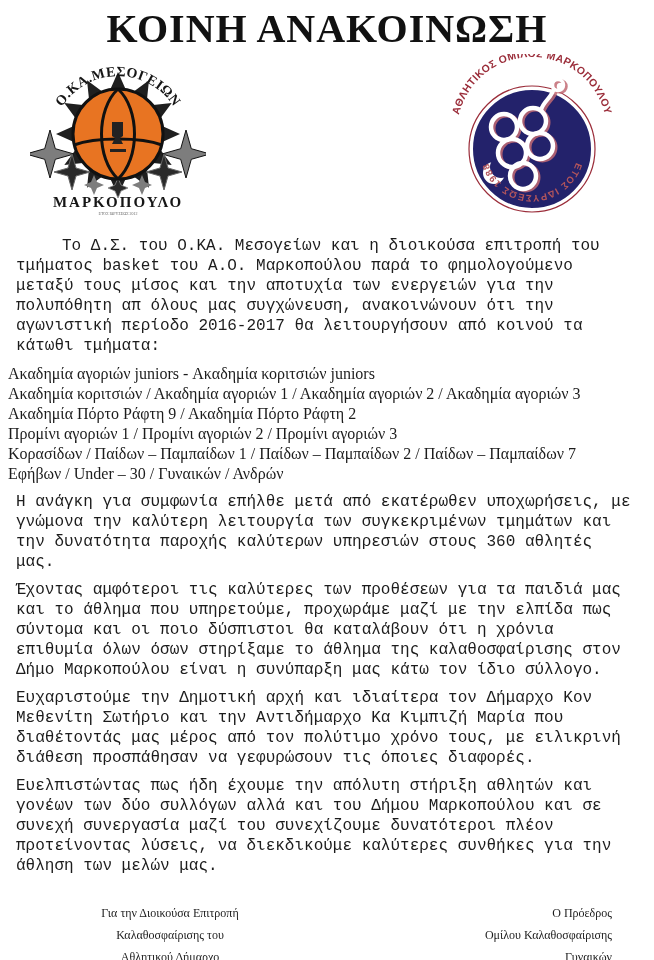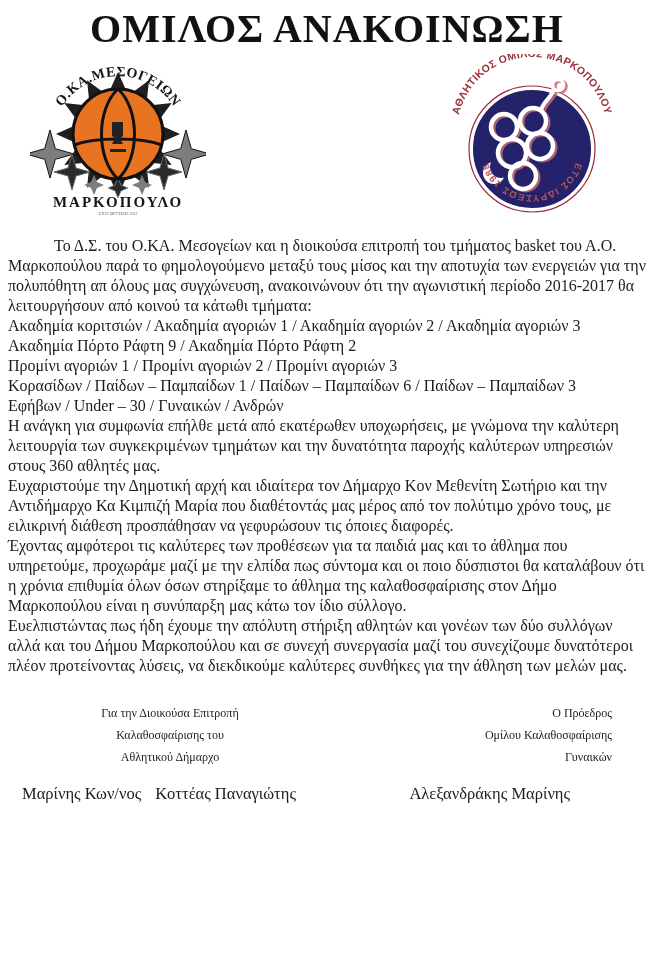--- a/index.html
+++ b/index.html
@@ -10,42 +10,42 @@
   .title {
     text-align:center; font-size:40px; font-weight:bold;
     line-height:46px; margin-top:6px; letter-spacing:1px; color:#111;
   }
   .logos {
     display:flex; justify-content:space-between;
     padding:2px 34px 0 30px; height:172px; align-items:flex-start;
   }
   .logo-box { width:176px; height:170px; }
   .body-text { margin-top:10px; padding:0 8px; font-size:16px; line-height:20px; }
-  p.para { margin:0; }
+  p.para { margin:8px;font-family:Liberation Mono, monospace; }
   .indent-first { text-indent:46px; }
   .gap { margin-top:20px; }
   .gap-sm { margin-top:14px; }
   .dept-list div { margin:0; }
   .sig-row {
     display:flex; justify-content:space-between; margin-top:26px;
     font-size:12px; line-height:22px;
   }
   .sig-left { width:280px; margin-left:30px; text-align:center; }
   .sig-right { width:270px; margin-right:42px; text-align:right; }
   .names-row {
     display:flex; justify-content:space-between; margin-top:16px;
     padding:0 22px; font-size:16.5px;
   }
   .names-left span { margin-right:14px; }
   .names-right { margin-right:62px; }
 </style>
 </head>
 <body>
 
-<div class="title">ΟΜΙΛΟΣ ΑΝΑΚΟΙΝΩΣΗ</div>
+<div class="title">ΚΟΙΝΗ ΑΝΑΚΟΙΝΩΣΗ</div>
 
 <div class="logos">
 
   <div class="logo-box">
     <svg width="176" height="170" viewBox="0 0 176 170">
 
       <polygon points="88,18 98.4,41.4 119,26.3 116.3,51.7 141.7,49 126.6,69.6 150,80 126.6,90.4 141.7,111 116.3,108.3 119,133.7 98.4,118.6 88,142 77.6,118.6 57,133.7 59.7,108.3 34.3,111 49.4,90.4 26,80 49.4,69.6 34.3,49 59.7,51.7 57,26.3 77.6,41.4" fill="#1f1f1f"></polygon>
 
       <polygon points="20,76 25.3,94.7 44,100 25.3,105.3 20,124 14.7,105.3 -4,100 14.7,94.7" fill="#7d7d7d" stroke="#111" stroke-width="1"></polygon>
       <polygon points="156,76 161.3,94.7 180,100 161.3,105.3 156,124 150.7,105.3 132,100 150.7,94.7" fill="#7d7d7d" stroke="#111" stroke-width="1"></polygon>
@@ -111,30 +111,31 @@
         <textPath href="#aoBottomArc" startOffset="50%" text-anchor="middle">ΕΤΟΣ ΙΔΡΥΣΕΩΣ 1988</textPath>
       </text>
     </svg>
   </div>
 </div>
 
 <div class="body-text">
   <p class="para indent-first">Το Δ.Σ. του Ο.ΚΑ. Μεσογείων και η διοικούσα επιτροπή του τμήματος basket του Α.Ο. Μαρκοπούλου παρά το φημολογούμενο μεταξύ τους μίσος και την αποτυχία των ενεργειών για την πολυπόθητη απ όλους μας συγχώνευση, ανακοινώνουν ότι την αγωνιστική περίοδο 2016-2017 θα λειτουργήσουν από κοινού τα κάτωθι τμήματα:</p>
 
   <div class="dept-list">
+    <div>Ακαδημία αγοριών juniors - Ακαδημία κοριτσιών juniors</div>
     <div>Ακαδημία κοριτσιών / Ακαδημία αγοριών 1 / Ακαδημία αγοριών 2 / Ακαδημία αγοριών 3</div>
     <div>Ακαδημία Πόρτο Ράφτη 9 /  Ακαδημία Πόρτο Ράφτη 2</div>
     <div>Προμίνι αγοριών 1 / Προμίνι αγοριών 2 / Προμίνι αγοριών 3</div>
-    <div>Κορασίδων / Παίδων – Παμπαίδων 1 / Παίδων – Παμπαίδων 6 / Παίδων – Παμπαίδων 3</div>
+    <div>Κορασίδων / Παίδων – Παμπαίδων 1 / Παίδων – Παμπαίδων 2 / Παίδων – Παμπαίδων 7</div>
     <div>Εφήβων /  Under – 30 / Γυναικών / Ανδρών</div>
   </div>
 
   <p class="para gap">Η ανάγκη για συμφωνία επήλθε μετά από εκατέρωθεν υποχωρήσεις, με γνώμονα την καλύτερη λειτουργία των συγκεκριμένων τμημάτων και την δυνατότητα παροχής καλύτερων υπηρεσιών στους 360 αθλητές μας.</p>
+  <p class="para gap-sm">Έχοντας αμφότεροι τις καλύτερες των προθέσεων για τα παιδιά μας και το άθλημα που υπηρετούμε, προχωράμε μαζί με την ελπίδα πως σύντομα και οι ποιο δύσπιστοι θα καταλάβουν ότι η χρόνια επιθυμία όλων όσων στηρίξαμε το άθλημα της καλαθοσφαίρισης στον Δήμο Μαρκοπούλου είναι η συνύπαρξη μας κάτω τον ίδιο σύλλογο.</p>
   <p class="para gap">Ευχαριστούμε την Δημοτική αρχή και ιδιαίτερα τον Δήμαρχο Κον Μεθενίτη Σωτήριο και την Αντιδήμαρχο Κα Κιμπιζή Μαρία που διαθέτοντάς μας μέρος από τον πολύτιμο χρόνο τους, με ειλικρινή διάθεση προσπάθησαν να γεφυρώσουν τις όποιες διαφορές.</p>
-  <p class="para gap-sm">Έχοντας αμφότεροι τις καλύτερες των προθέσεων για τα παιδιά μας και το άθλημα που υπηρετούμε, προχωράμε μαζί με την ελπίδα πως σύντομα και οι ποιο δύσπιστοι θα καταλάβουν ότι η χρόνια επιθυμία όλων όσων στηρίξαμε το άθλημα της καλαθοσφαίρισης στον Δήμο Μαρκοπούλου είναι η συνύπαρξη μας κάτω τον ίδιο σύλλογο.</p>
   <p class="para">Ευελπιστώντας πως ήδη έχουμε την απόλυτη στήριξη αθλητών και γονέων των δύο συλλόγων αλλά και του Δήμου Μαρκοπούλου και σε συνεχή συνεργασία μαζί του συνεχίζουμε δυνατότεροι πλέον προτείνοντας λύσεις, να διεκδικούμε καλύτερες συνθήκες για την άθληση των μελών μας.</p>
 </div>
 
 <div class="sig-row">
   <div class="sig-left">
     <div>Για την Διοικούσα Επιτροπή</div>
     <div>Καλαθοσφαίρισης του</div>
     <div>Αθλητικού Δήμαρχο</div>
   </div>
   <div class="sig-right">

